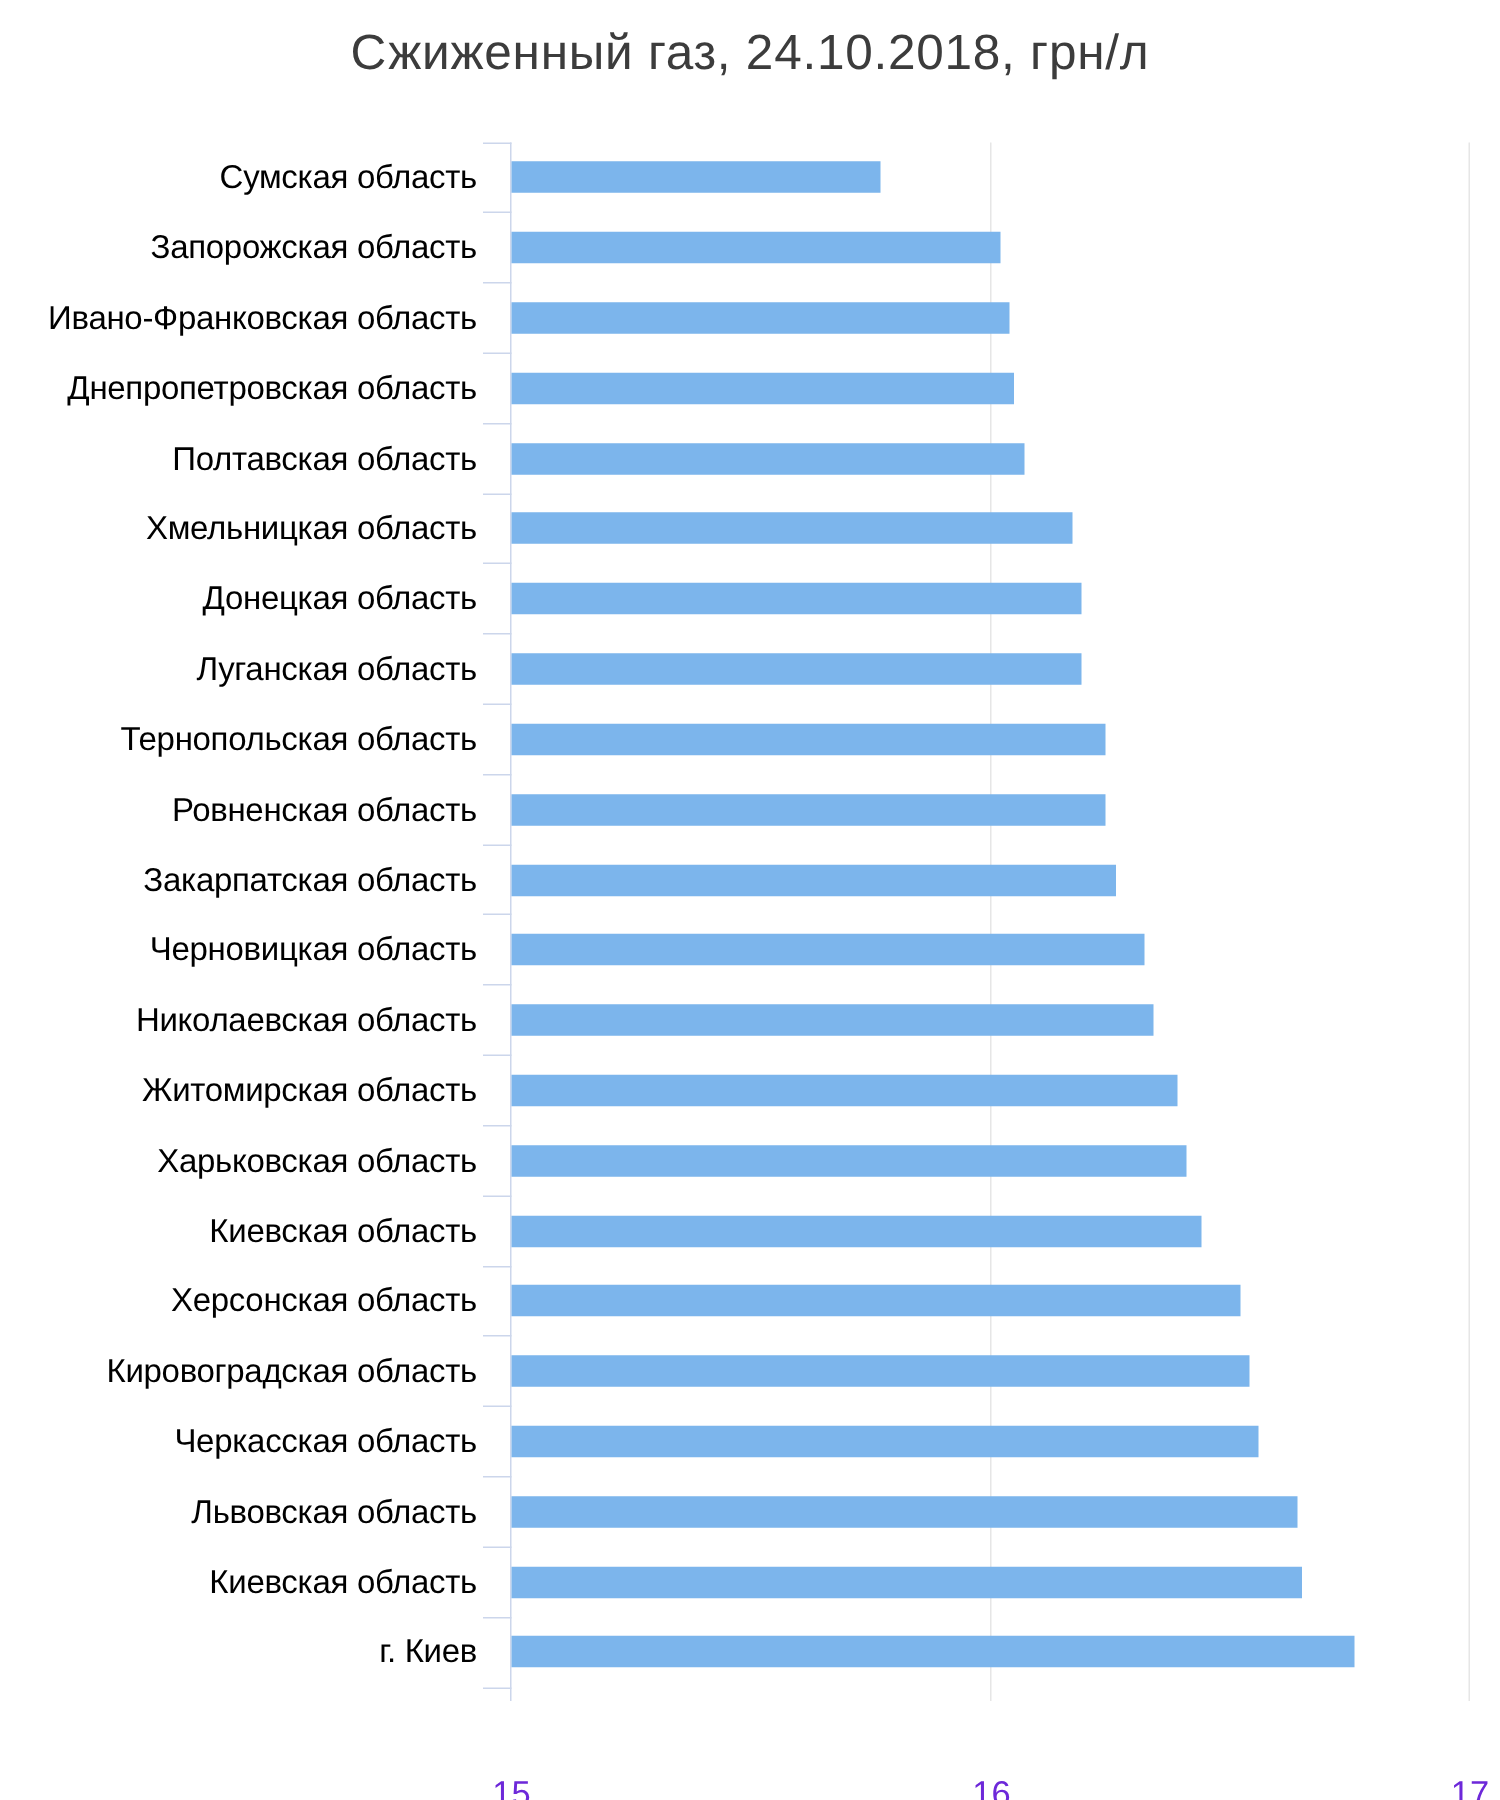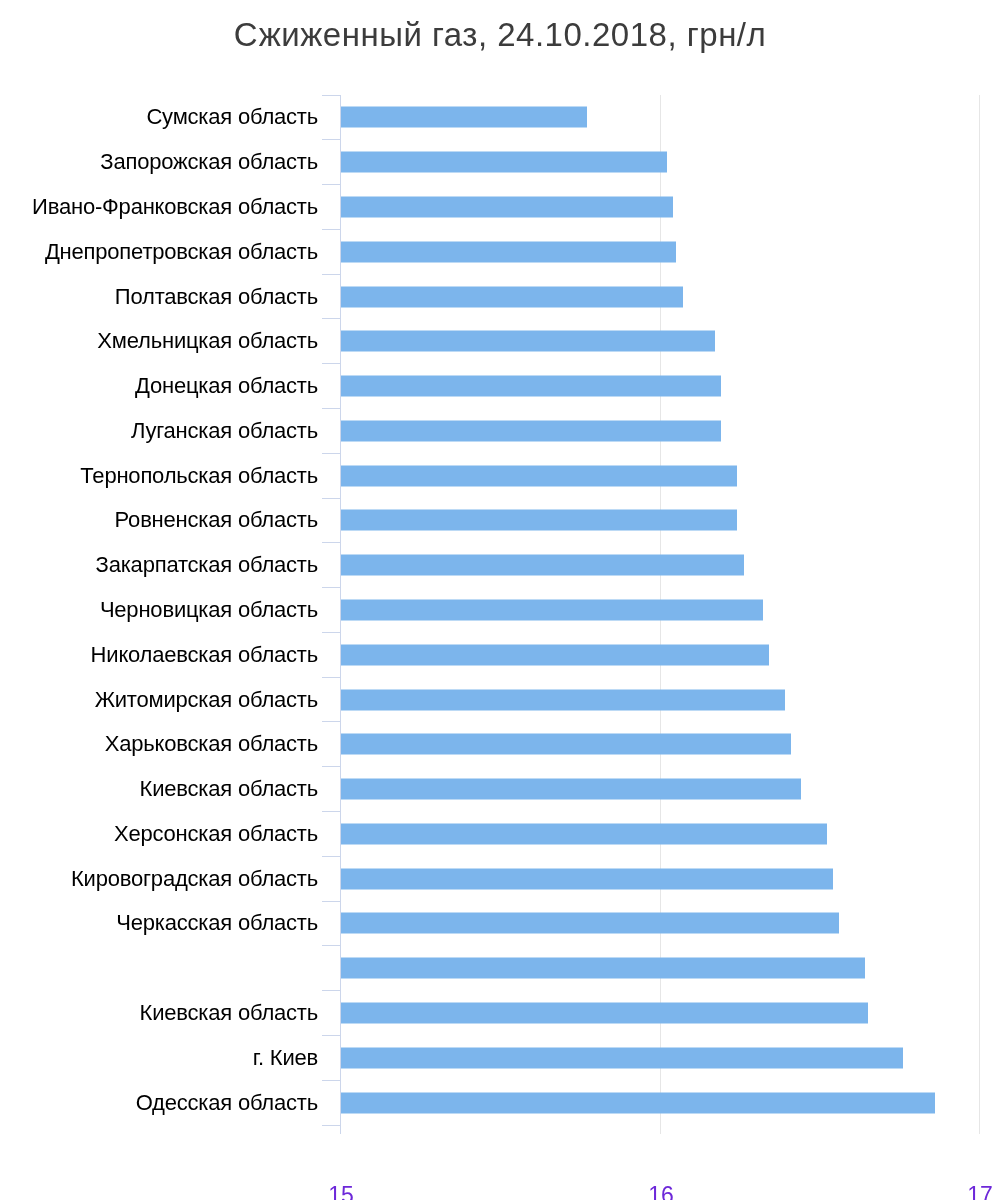--- a/index.html
+++ b/index.html
@@ -202,33 +202,30 @@
         </div>
         <div class="row">
           <div class="cat-label">Кировоградская область</div>
           <div class="bar" style="width: 77%; background: rgb(124, 181, 236);"></div>
         </div>
         <div class="row">
           <div class="cat-label">Черкасская область</div>
           <div class="bar" style="width: 78%; background: rgb(124, 181, 236);"></div>
         </div>
         <div class="row">
+          <div class="cat-label">Львовская область</div>
           <div class="bar" style="width: 82%; background: rgb(124, 181, 236);"></div>
         </div>
         <div class="row">
           <div class="cat-label">Киевская область</div>
           <div class="bar" style="width: 82.5%; background: rgb(124, 181, 236);"></div>
         </div>
         <div class="row">
           <div class="cat-label">г. Киев</div>
           <div class="bar" style="width: 88%; background: rgb(124, 181, 236);"></div>
-        </div>
-        <div class="row">
-          <div class="cat-label">Одесская область</div>
-          <div class="bar" style="width: 93%; background: rgb(124, 181, 236);"></div>
         </div>
       </div>
     <div class="tick-final"></div>
   </div>
 
   <div class="x-label" style="left:341px;">15</div>
   <div class="x-label" style="left:661px;">16</div>
   <div class="x-label" style="left:980px;">17</div>
 
   <div class="credits">НТЦ Психея</div>

